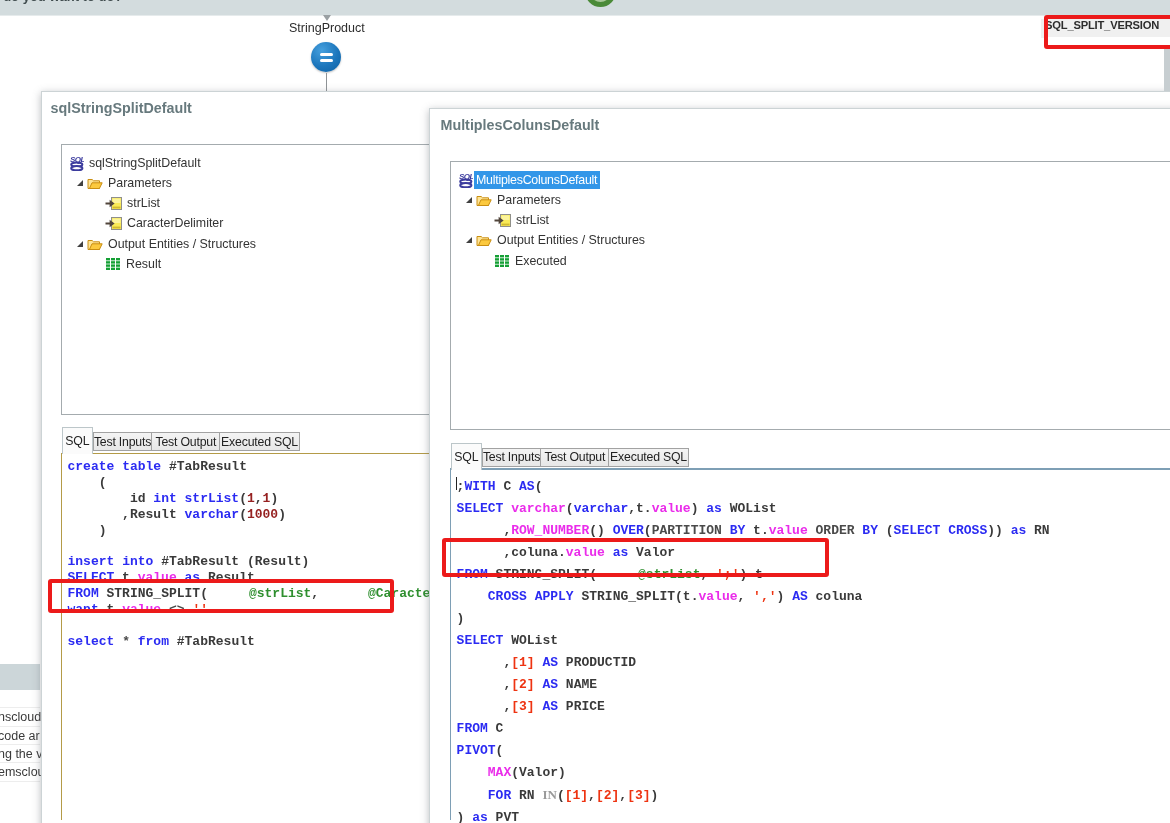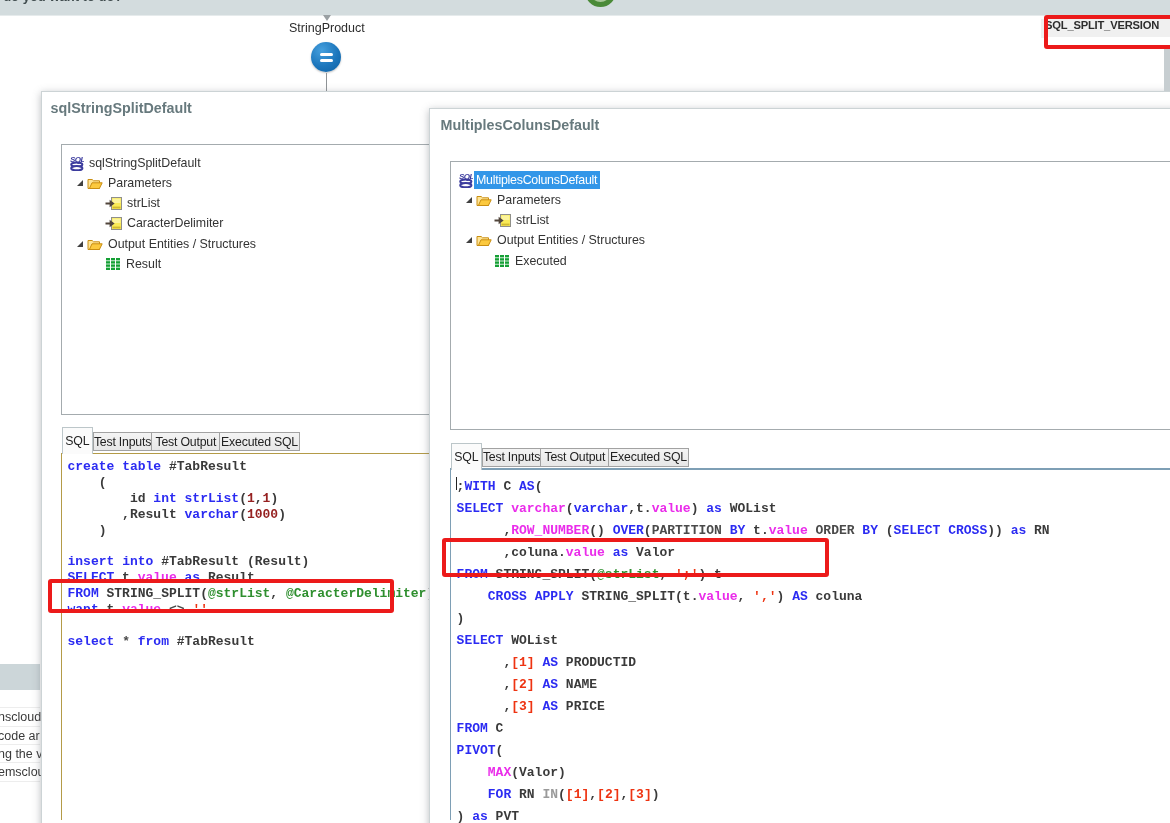--- a/index.html
+++ b/index.html
@@ -27,25 +27,25 @@
   .tlabel{margin-left:5px;}
   .sel{background:#3296e8;color:#fff;padding:2px 3px 2px 2px;margin-left:-2px;letter-spacing:-0.25px;}
   .tab{position:absolute;font-size:12.3px;letter-spacing:-0.2px;color:#222;display:flex;align-items:center;justify-content:center;box-sizing:border-box;}
   .tab.inact{background:linear-gradient(#f4f4f4,#e7e7e7);border:1px solid #a2a2a2;height:19px;}
   .tab.act{background:#fbfbfb;border:1px solid #bcc6c9;border-bottom:none;height:27px;z-index:3;}
   .hline{position:absolute;height:1.5px;}
   .vline{position:absolute;width:1px;}
   pre.code{position:absolute;margin:0;font-family:"Liberation Mono",monospace;font-size:13px;color:#3a3a3a;font-weight:bold;}
   .k{color:#2b2bf2;} 
   .f{color:#ea2cea;} 
-  .v{color:#2f8f2f;} 
+  .v{color:#2f8f2f;margin-left:41px;} 
   .s{color:#ee3311;} 
   .n{color:#962121;font-weight:bold;} 
   .o{color:#4a4a4a;} 
-  .g{color:#9a9a9a;} 
+  .g{color:#9a9a9a;font-family:Liberation Serif, serif;} 
   
   .redbox{position:absolute;border:4.5px solid #ec1a1a;border-radius:3px;z-index:50;}
   
   .bgfrag{position:absolute;font-size:12.5px;color:#3a3a3a;white-space:nowrap;}
   .sepline{position:absolute;left:0;width:40px;height:1px;background:#ededed;}
 </style>
 </head>
 <body>
 
 <div class="abs" id="bl-box" style="left:0;top:664px;width:40px;height:26px;background:#ccd6d9;"></div>

